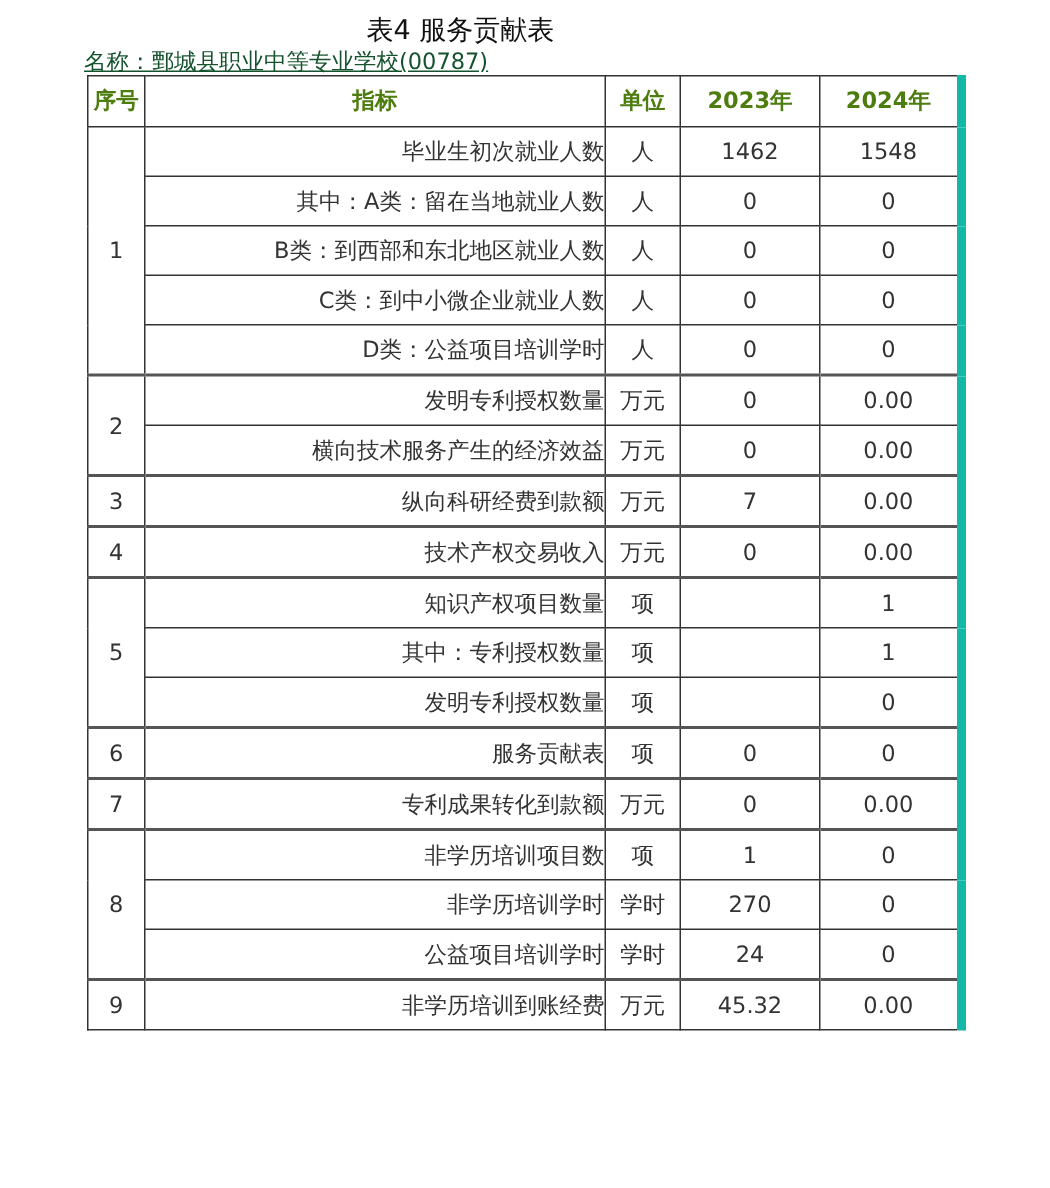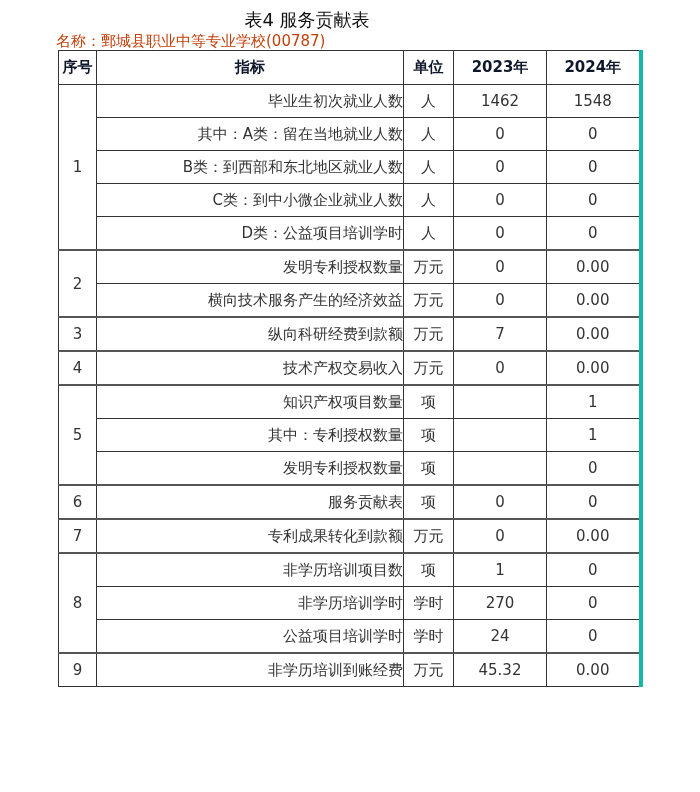--- a/index.html
+++ b/index.html
@@ -1,30 +1,30 @@
 <!DOCTYPE html>
 <html><head>
 <meta charset="utf-8">
 <style>
   html, body { margin: 0; padding: 0; background: #ffffff; }
   body { width: 700px; height: 792px; position: relative; overflow: hidden;
          font-family: "DejaVu Sans", "Liberation Sans", sans-serif; color: #222; }
   .title { position: absolute; left: 0; width: 614px; top: 8px; text-align: center;
            font-size: 18px; color: #111; }
-  .org { position: absolute; left: 56px; top: 32px; font-size: 15px; color: #c2410c; }
+  .org { position: absolute; left: 56px; top: 32px; font-size: 15px; color: #14532d; text-decoration: underline; }
   table { position: absolute; left: 58px; top: 50px; border-collapse: collapse;
           table-layout: fixed; width: 582px; }
   td, th { border: 1px solid #333; height: 32px; padding: 0; font-size: 15px;
            color: #333; font-weight: normal; }
-  th { font-weight: bold; color: #0f172a; font-size: 15px; height: 33px; }
+  th { font-weight: bold; color: #4d7c0f; font-size: 15px; height: 33px; }
   td.num, td.unit, td.seq { text-align: center; }
   td.label { text-align: right; padding-left: 2px; white-space: nowrap; }
   td.label.indent { padding-left: 74px; }
   td.label.indent2 { padding-left: 78px; }
-  td.last, th.last { border-right: 4px solid #14b8a6; }
+  td.last, th.last { border-right: 6px solid #14b8a6; }
   tr.sep td { border-top: 2px solid #555; }
   col.c1 { width: 38px; } col.c2 { width: 307px; } col.c3 { width: 50px; }
   col.c4 { width: 93px; } col.c5 { width: 94px; }
 </style>
 </head>
 <body>
 
 <div class="title">表4 服务贡献表</div>
 <div class="org">名称：鄄城县职业中等专业学校(00787)</div>
 

